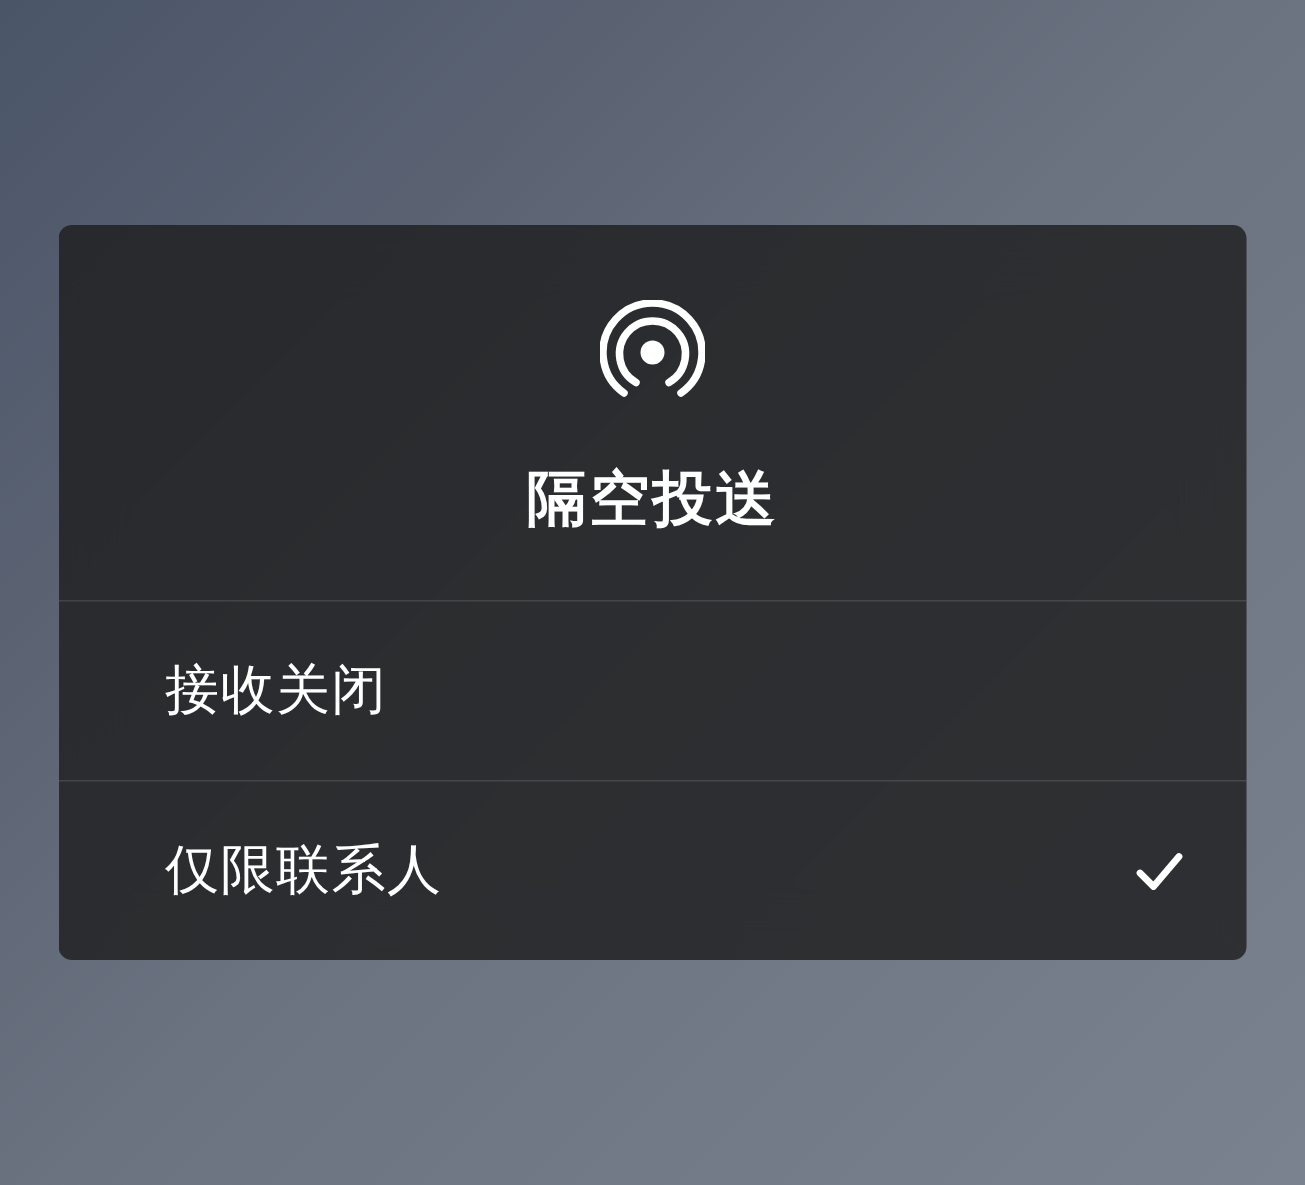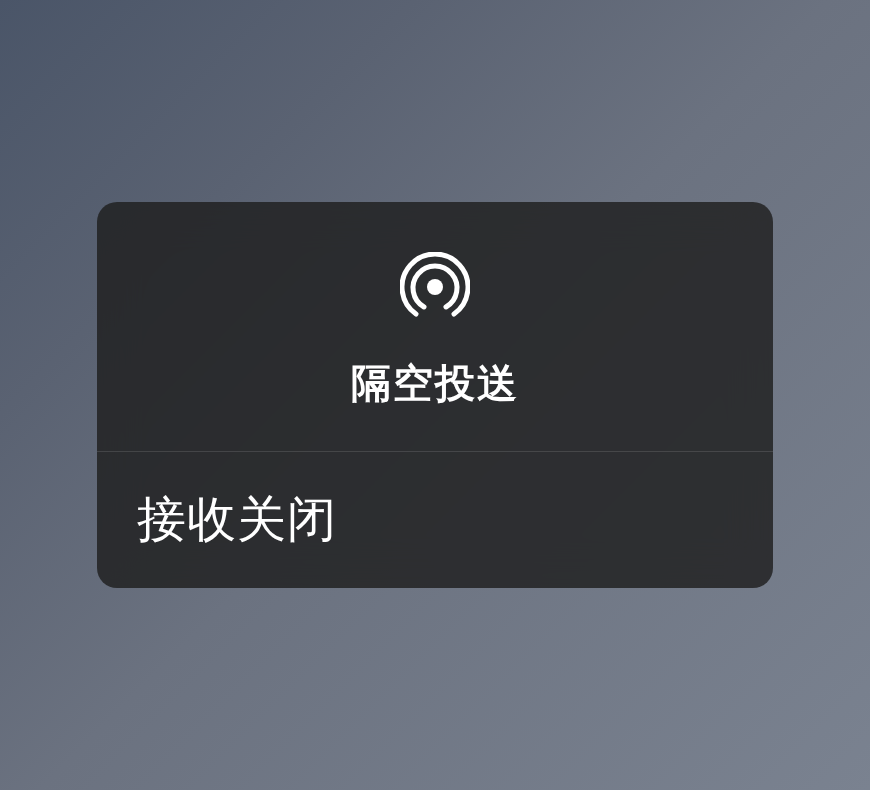--- a/index.html
+++ b/index.html
@@ -13,23 +13,23 @@
       height: 790px;
       background: linear-gradient(135deg, #4a5568 0%, #5a6272 25%, #6b7280 50%, #7a8290 100%);
       font-family: -apple-system, BlinkMacSystemFont, "Segoe UI", "PingFang SC", "Hiragino Sans GB", "Microsoft YaHei", sans-serif;
       display: flex;
       align-items: center;
       justify-content: center;
       overflow: hidden;
     }
 
     .panel {
-      width: 676px;
+      width: 792px;
       background: rgba(30, 30, 30, 0.82);
-      border-radius: 20px;
+      border-radius: 9px;
       overflow: hidden;
       backdrop-filter: blur(20px);
       -webkit-backdrop-filter: blur(20px);
     }
 
     .header {
       display: flex;
       flex-direction: column;
       align-items: center;
       padding: 50px 0 40px 0;
@@ -60,23 +60,24 @@
       border-bottom: 1px solid rgba(255, 255, 255, 0.12);
       cursor: pointer;
     }
 
     .option-item:last-child {
       border-bottom: none;
     }
 
     .option-label {
       color: #ffffff;
-      font-size: 49px;
+      font-size: 36px;
       font-weight: 400;
       letter-spacing: 1px;
+      margin-left: 31px;
     }
 
     .checkmark {
       color: #ffffff;
       display: flex;
       align-items: center;
     }
 
     .hidden {
       visibility: hidden;
@@ -98,14 +99,22 @@
   </div>
   <div class="option-list">
     <div class="option-item">
       <span class="option-label">接收关闭</span>
       <span class="checkmark hidden">
         <svg width="36" height="36" viewBox="0 0 36 36" fill="none">
           <path d="M 5 19 L 14 28 L 31 8" stroke="#ffffff" stroke-width="4.5" fill="none" stroke-linecap="round" stroke-linejoin="round"></path>
         </svg>
       </span>
     </div>
+    <div class="option-item">
+      <span class="option-label">仅限联系人</span>
+      <span class="checkmark">
+        <svg width="36" height="36" viewBox="0 0 36 36" fill="none">
+          <path d="M 5 19 L 14 28 L 31 8" stroke="#ffffff" stroke-width="4.5" fill="none" stroke-linecap="round" stroke-linejoin="round"></path>
+        </svg>
+      </span>
+    </div>
   </div>
 </div>
 
 </body></html>

